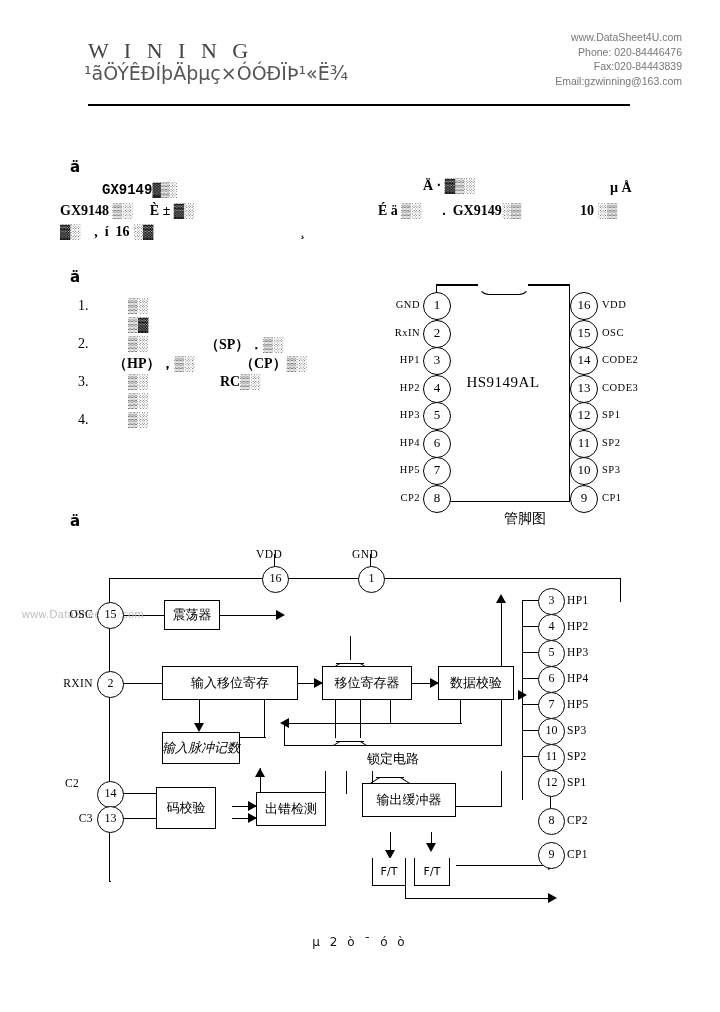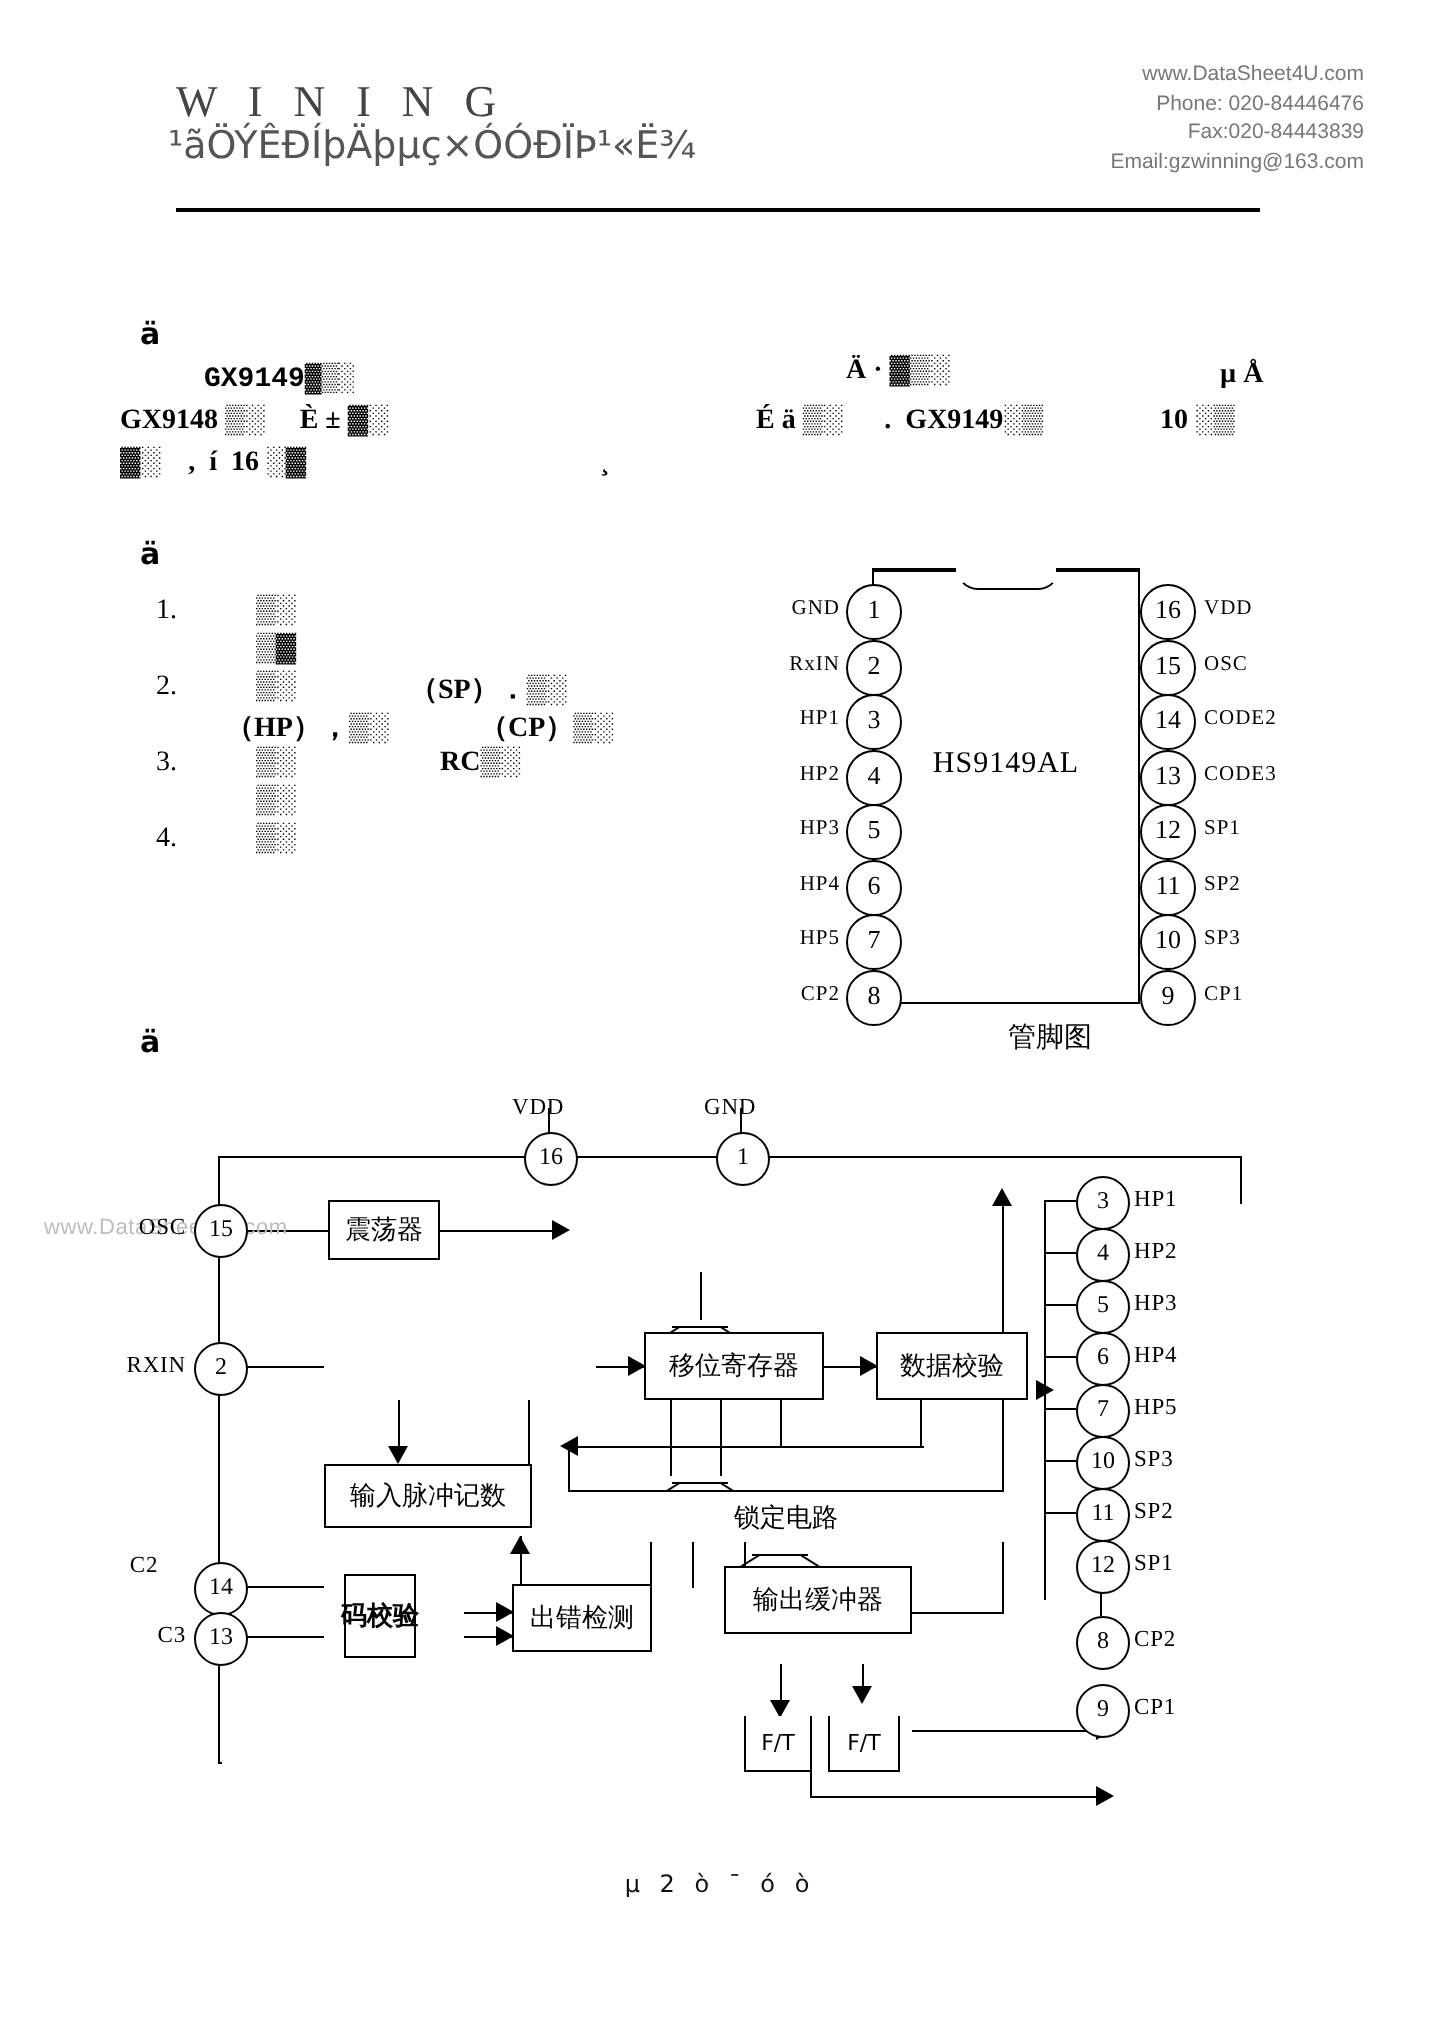--- a/index.html
+++ b/index.html
@@ -262,25 +262,26 @@
     <div class="ln vl" style="left:462px;top:60px;height:200px;"></div>
     <div class="arr arr-r" style="left:458px;top:150px;"></div>
 
     <div class="ln hl" style="left:396px;top:325px;width:98px;"></div>
     <div class="arr arr-r" style="left:488px;top:320px;"></div>
     <div class="ln vl" style="left:345px;top:345px;height:14px;"></div>
     <div class="ln hl" style="left:345px;top:358px;width:150px;"></div>
     <div class="arr arr-r" style="left:488px;top:353px;"></div>
 
     <div class="box" style="left:104px;top:60px;width:56px;height:30px;">震荡器</div>
+    <div class="box" style="left:102px;top:126px;width:136px;height:34px;">输入移位寄存</div>
     <div class="box" style="left:262px;top:126px;width:90px;height:34px;">移位寄存器</div>
     <div class="box" style="left:378px;top:126px;width:76px;height:34px;">数据校验</div>
-    <div class="box" style="left:102px;top:192px;width:104px;height:32px;">输入脉冲记数</div>
+    <div class="box" style="left:102px;top:192px;width:78px;height:32px;font-style:italic;">输入脉冲记数</div>
     <div class="box" style="left:224px;top:205px;width:218px;height:26px;border-left:none;border-right:none;border-bottom:none;">锁定电路</div>
-    <div class="box" style="left:112px;top:247px;width:36px;height:42px;font-weight:bold;">码校验</div>
+    <div class="box" style="left:96px;top:247px;width:60px;height:42px;">码校验</div>
     <div class="box" style="left:196px;top:252px;width:70px;height:34px;">出错检测</div>
     <div class="box" style="left:302px;top:243px;width:94px;height:34px;">输出缓冲器</div>
     <div class="box" style="left:312px;top:318px;width:34px;height:28px;border-top:none;font-size:11px;">F/T</div>
     <div class="box" style="left:354px;top:318px;width:36px;height:28px;border-top:none;font-size:11px;">F/T</div>
 
     <div class="watermark" style="left:-38px;top:68px;">www.DataSheet4U.com</div>
   <div class="node" style="left: 202px; top: 26px;">16</div>
       <div class="nlabel" style="left: 196px; top: 8px;">VDD</div>
       <div class="node" style="left: 298px; top: 26px;">1</div>
       <div class="nlabel" style="left: 292px; top: 8px;">GND</div>

